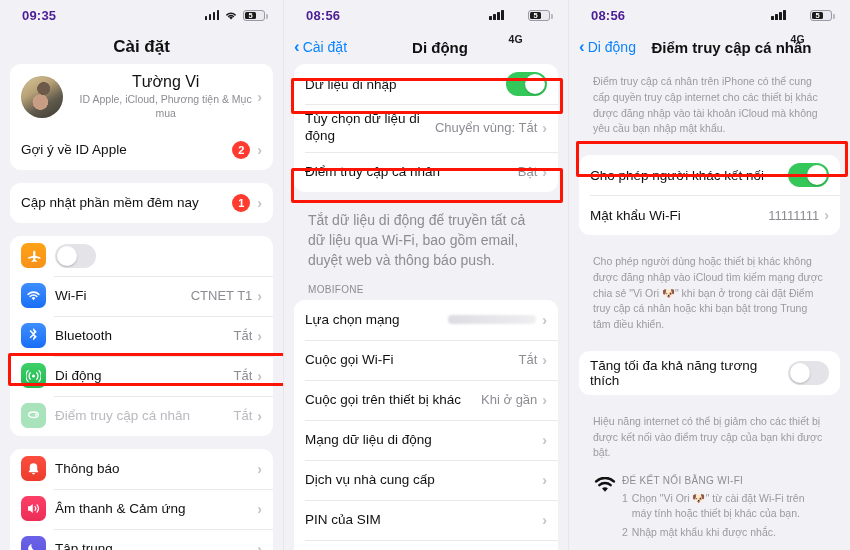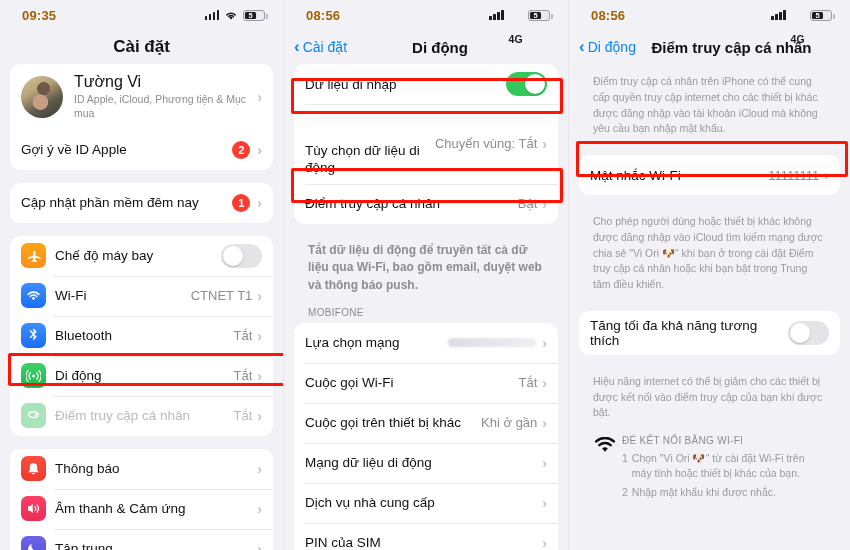--- a/index.html
+++ b/index.html
@@ -13,21 +13,21 @@
   .phone { position: relative; height: 550px; overflow: hidden; background: #f2f1f6; }
   .p1 { width: 283px; }
   .p2 { width: 285px; border-left: 1px solid #e6e6ec; }
   .p3 { width: 282px; border-left: 1px solid #e6e6ec; }
 
   
   .statusbar {
     height: 30px; display: flex; align-items: center;
     justify-content: space-between; padding: 0 18px 0 22px;
   }
-  .st-time { font-size: 13px; font-weight: bold; color: #a16207; letter-spacing: .2px; }
+  .st-time { font-size: 13px; font-weight: bold; color: #4c1d95; letter-spacing: .2px; }
   .st-right { display: flex; align-items: center; gap: 5px; }
   .st-net { font-size: 10.5px; font-weight: bold; color: #1b1b1b; letter-spacing: .2px; margin-top: 48px; }
   .bars { display: flex; align-items: flex-end; gap: 1.5px; height: 10px; }
   .bars i { display: block; width: 2.5px; background: #1b1b1b; border-radius: .6px; }
   .bars i:nth-child(1){ height: 4px; }
   .bars i:nth-child(2){ height: 6px; }
   .bars i:nth-child(3){ height: 8px; }
   .bars i:nth-child(4){ height: 10px; }
   .wifi-st { position: relative; width: 14px; height: 11px; }
   .wifi-st svg { position: absolute; left: 0; top: 0; }
@@ -70,21 +70,21 @@
   .row {
     display: flex; align-items: center; min-height: 40px;
     padding: 7px 11px 7px 11px; position: relative;
   }
   .row + .row:before {
     content: ""; position: absolute; left: 11px; right: 0; top: 0; height: 1px;
     background: #e9e9ec;
   }
   .row.has-icon + .row.has-icon:before { left: 44px; }
   .row-label { font-size: 13.5px; color: #111; flex: 1; }
-  .row-label.two-line { line-height: 1.25; margin-top: 32px; }
+  .row-label.two-line { line-height: 1.25; }
   .row-value { font-size: 13px; color: #8c8c93; margin-right: 5px; white-space: nowrap; }
   .chev-r { color: #c3c3c8; font-size: 14px; line-height: 1; font-weight: 600; }
   .badge {
     background: #ff3b30; color: #fff; font-size: 11px; font-weight: bold;
     width: 18px; height: 18px; border-radius: 50%;
     display: flex; align-items: center; justify-content: center;
     margin-right: 7px;
   }
 
   .appicon {
@@ -109,36 +109,36 @@
     flex-shrink: 0; background: #e4e4e8;
   }
   .toggle.on { background: #34c759; }
   .toggle .knob {
     position: absolute; top: 2px; left: 2px; width: 20px; height: 20px;
     border-radius: 50%; background: #fff; box-shadow: 0 1px 2px rgba(0,0,0,.22);
   }
   .toggle.on .knob { left: 19px; }
 
   
-  .profile { display: flex; align-items: center; padding: 9px 11px; }
+  .profile { display: flex; align-items: center; padding: 9px 11px; text-align: center; }
   .avatar {
     width: 42px; height: 42px; border-radius: 50%; margin-right: 11px; flex-shrink: 0;
     background:
       radial-gradient(circle at 54% 30%, #6d5a4a 0 17%, transparent 18%),
       radial-gradient(circle at 46% 62%, #c79d84 0 22%, transparent 23%),
       linear-gradient(150deg,#d9c79c 0%,#b8a177 35%,#5f5a4c 65%,#3f3a32 100%);
     box-shadow: inset 0 0 0 1px rgba(0,0,0,.05);
   }
   .pf-name { font-size: 16px; color: #111; line-height: 1.15; }
   .pf-sub { font-size: 10.5px; color: #8c8c93; line-height: 1.3; margin-top: 2px; }
   .pf-text { flex: 1; }
 
   .footnote {
-    font-size: 12px; color: #8c8c93; line-height: 1.45;
-    padding: 5px 14px 0 14px; margin-bottom: 11px; font-weight: bold;
+    font-size: 14px; color: #8c8c93; line-height: 1.45;
+    padding: 5px 14px 0 14px; margin-bottom: 11px;
   }
   .section-hdr {
     font-size: 10px; color: #8c8c93; letter-spacing: .3px;
     padding: 2px 14px 5px 14px; text-transform: uppercase;
   }
   .blurbar {
     height: 9px; width: 88px; border-radius: 4px;
     background: linear-gradient(90deg,#dcdce2,#efeff2);
     filter: blur(1.1px); margin-right: 6px;
   }
@@ -221,21 +221,20 @@
         </div>
       </div>
 
       <div class="group">
         <div class="row has-icon">
           <span class="appicon ic-airplane">
             <svg width="14" height="14" viewBox="0 0 16 16" fill="#fff">
                 <path d="M15 9.3 9.6 7.6V3.2a1.3 1.3 0 1 0-2.6 0v4.4L1.6 9.3a.6.6 0 0 0-.4.6v.9c0 .2.2.4.4.3L7 9.9v2.7l-1.6 1a.5.5 0 0 0-.2.4v.7c0 .2.1.3.3.2l2.8-.7 2.8.7c.2.1.3 0 .3-.2v-.7a.5.5 0 0 0-.2-.4l-1.6-1V9.9l5.4 1.2c.2 0 .4-.1.4-.3v-.9a.6.6 0 0 0-.4-.6Z"></path>
               </svg>
           </span>
-          <span class="row-label">Chế độ máy bay</span>
           <span class="toggle">
               <span class="knob"></span>
             </span>
         </div>
         <div class="row has-icon">
           <span class="appicon ic-wifi">
             <svg width="15" height="12" viewBox="0 0 16 12" fill="none">
                 <path d="M8 10.4 6 8.1a2.9 2.9 0 0 1 4 0Z" fill="#fff"></path>
                 <path d="M2.3 4.3a8 8 0 0 1 11.4 0" stroke="#fff" stroke-width="1.7" stroke-linecap="round"></path>
                 <path d="M4.4 6.5a5 5 0 0 1 7.2 0" stroke="#fff" stroke-width="1.6" stroke-linecap="round"></path>
@@ -432,21 +431,27 @@
       </span>
       <span class="nav-title offset" style="margin-left:44px">Điểm truy cập cá nhân</span>
     </div>
 
     <div class="content">
 
       <div class="para">Điểm truy cập cá nhân trên iPhone có thể cung cấp quyền truy cập internet cho các thiết bị khác được đăng nhập vào tài khoản iCloud mà không yêu cầu bạn nhập mật khẩu.</div>
 
       <div class="group" style="margin-top:18px">
         <div class="row">
-          <span class="row-label">Mật nhắc Wi-Fi</span>
+          <span class="row-label">Cho phép người khác kết nối</span>
+          <span class="toggle on">
+              <span class="knob"></span>
+            </span>
+        </div>
+        <div class="row">
+          <span class="row-label">Mật khẩu Wi-Fi</span>
           <span class="row-value">11111111</span>
           <span class="chev-r">›</span>
         </div>
       </div>
 
       <div class="para tight">Cho phép người dùng hoặc thiết bị khác không được đăng nhập vào iCloud tìm kiếm mạng được chia sẻ "Vi Ori 🐶" khi bạn ở trong cài đặt Điểm truy cập cá nhân hoặc khi bạn bật trong Trung tâm điều khiển.</div>
 
       <div class="group" style="margin-top:18px">
         <div class="row">
           <span class="row-label">Tăng tối đa khả năng tương thích</span>

